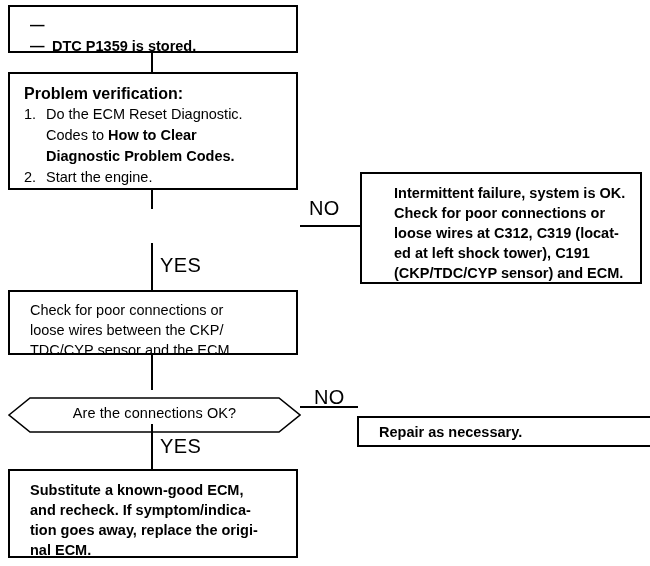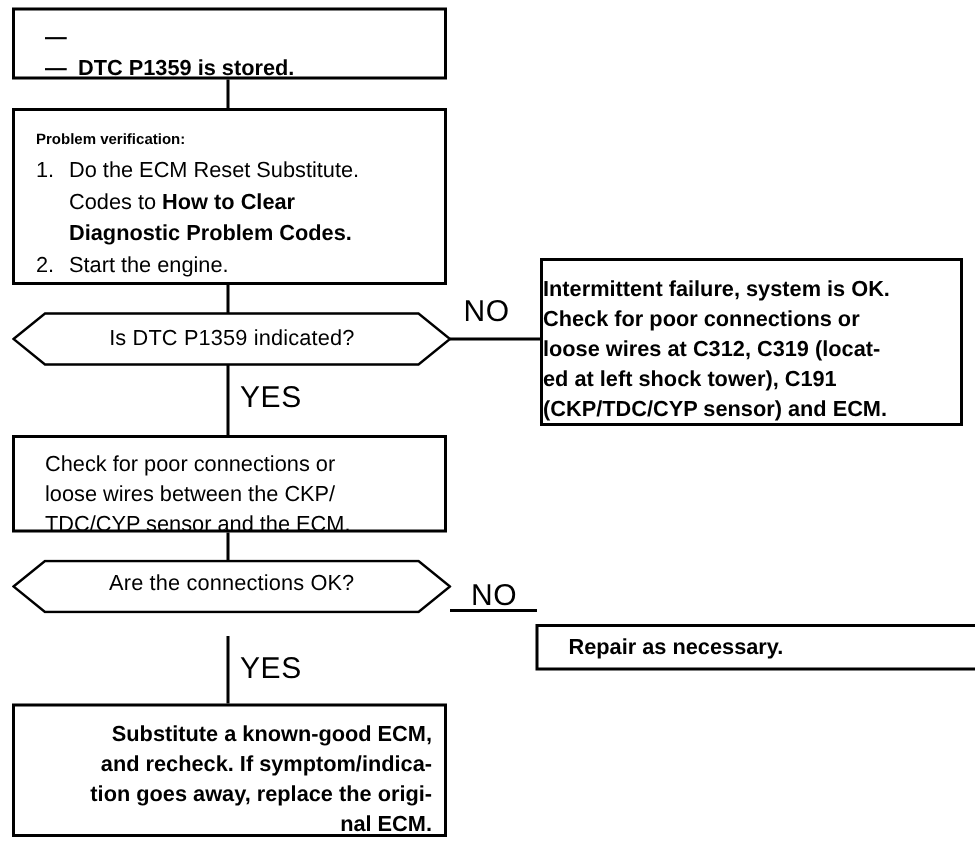--- a/index.html
+++ b/index.html
@@ -71,21 +71,21 @@
   }
   
   .plist {
     position: absolute;
     left: 14px;
     right: 8px;
     top: 9px;
   }
   .plist .head {
     font-weight: bold;
-    font-size: 10px;
+    font-size: 16px;
     line-height: 21px;
   }
   .prow {
     display: flex;
     font-size: 14.5px;
     line-height: 21px;
   }
   .prow .num {
     width: 22px;
     flex: 0 0 22px;
@@ -129,87 +129,81 @@
   </div>
 
   <div class="line v" style="left:151px; top:53px; height:20px;"></div>
 
   <div class="node rect" style="left:8px; top:72px; width:290px; height:118px;">
     <div class="plist">
       <div class="head">Problem verification:</div>
       <div class="prow">
         <span class="num">1.</span>
         <span class="body">
-          <span>Do the ECM Reset Substitute.</span>
+          <span>Do the ECM Reset Diagnostic.</span>
         </span>
       </div>
       <div class="prow">
         <span class="num"></span>
         <span class="body"><span>Codes to </span><span class="bold">How to Clear</span>
         </span>
       </div>
       <div class="prow">
         <span class="num"></span>
         <span class="body bold">Diagnostic Problem Codes.</span>
       </div>
       <div class="prow">
         <span class="num">2.</span>
         <span class="body">Start the engine.</span>
       </div>
     </div>
   </div>
 
   <div class="line v" style="left:151px; top:190px; height:19px;"></div>
 
-  <div class="hexwrap" style="left:8px; top:208px; width:293px; height:36px;">
-    <svg width="293" height="36" viewBox="0 0 293 36">
-      <polygon points="1,18 22,1 271,1 292,18 271,35 22,35" fill="#ffffff" stroke="#000000" stroke-width="1.6"></polygon>
-    </svg>
-    <div class="hexlabel">Is DTC P1359 indicated?</div>
-  </div>
 
   <div class="line h" style="left:300px; top:225px; width:61px;"></div>
   <div class="branch" style="left:309px; top:197px;">NO</div>
 
   <div class="line v" style="left:151px; top:243px; height:47px;"></div>
   <div class="branch" style="left:160px; top:254px;">YES</div>
 
   <div class="node rect" style="left:360px; top:172px; width:282px; height:112px;">
-    <div class="inner txt bold" style="left:0; top:9px; line-height:20px;">Intermittent failure, system is OK.
+    <div class="inner txt bold" style="left:32px; top:9px; line-height:20px;">Intermittent failure, system is OK.
 Check for poor connections or
 loose wires at C312, C319 (locat-
 ed at left shock tower), C191
 (CKP/TDC/CYP sensor) and ECM.</div>
   </div>
 
   <div class="node rect" style="left:8px; top:290px; width:290px; height:65px;">
     <div class="inner txt" style="left:20px; top:8px; line-height:20px;">Check for poor connections or
 loose wires between the CKP/
 TDC/CYP sensor and the ECM.</div>
   </div>
 
   <div class="line v" style="left:151px; top:355px; height:35px;"></div>
 
-  <div class="hexwrap" style="left:8px; top:373px; width:293px; height:32px;">
+  <div class="hexwrap" style="left:8px; top:397px; width:293px; height:32px;">
     <svg width="293" height="36" viewBox="0 0 293 36">
       <polygon points="1,18 22,1 271,1 292,18 271,35 22,35" fill="#ffffff" stroke="#000000" stroke-width="1.6"></polygon>
     </svg>
     <div class="hexlabel">Are the connections OK?</div>
   </div>
 
   <div class="line h" style="left:300px; top:406px; width:58px;"></div>
   <div class="branch" style="left:314px; top:386px;">NO</div>
 
   <div class="line v" style="left:151px; top:424px; height:46px;"></div>
   <div class="branch" style="left:160px; top:435px;">YES</div>
 
   <div class="node rect" style="left:357px; top:416px; width:306px; height:31px;">
     <div class="inner txt bold" style="left:20px; top:4px; line-height:20px;">Repair as necessary.</div>
   </div>
 
-  <div class="node rect" style="left:8px; top:469px; width:290px; height:89px;text-align:right;">
+  <div class="node rect" style="left:8px; top:469px; width:290px; height:89px;">
     <div class="inner txt bold" style="left:20px; top:9px; line-height:20px;">Substitute a known-good ECM,
 and recheck. If symptom/indica-
 tion goes away, replace the origi-
 nal ECM.</div>
   </div>
 
 </div>
 
 </body></html>

